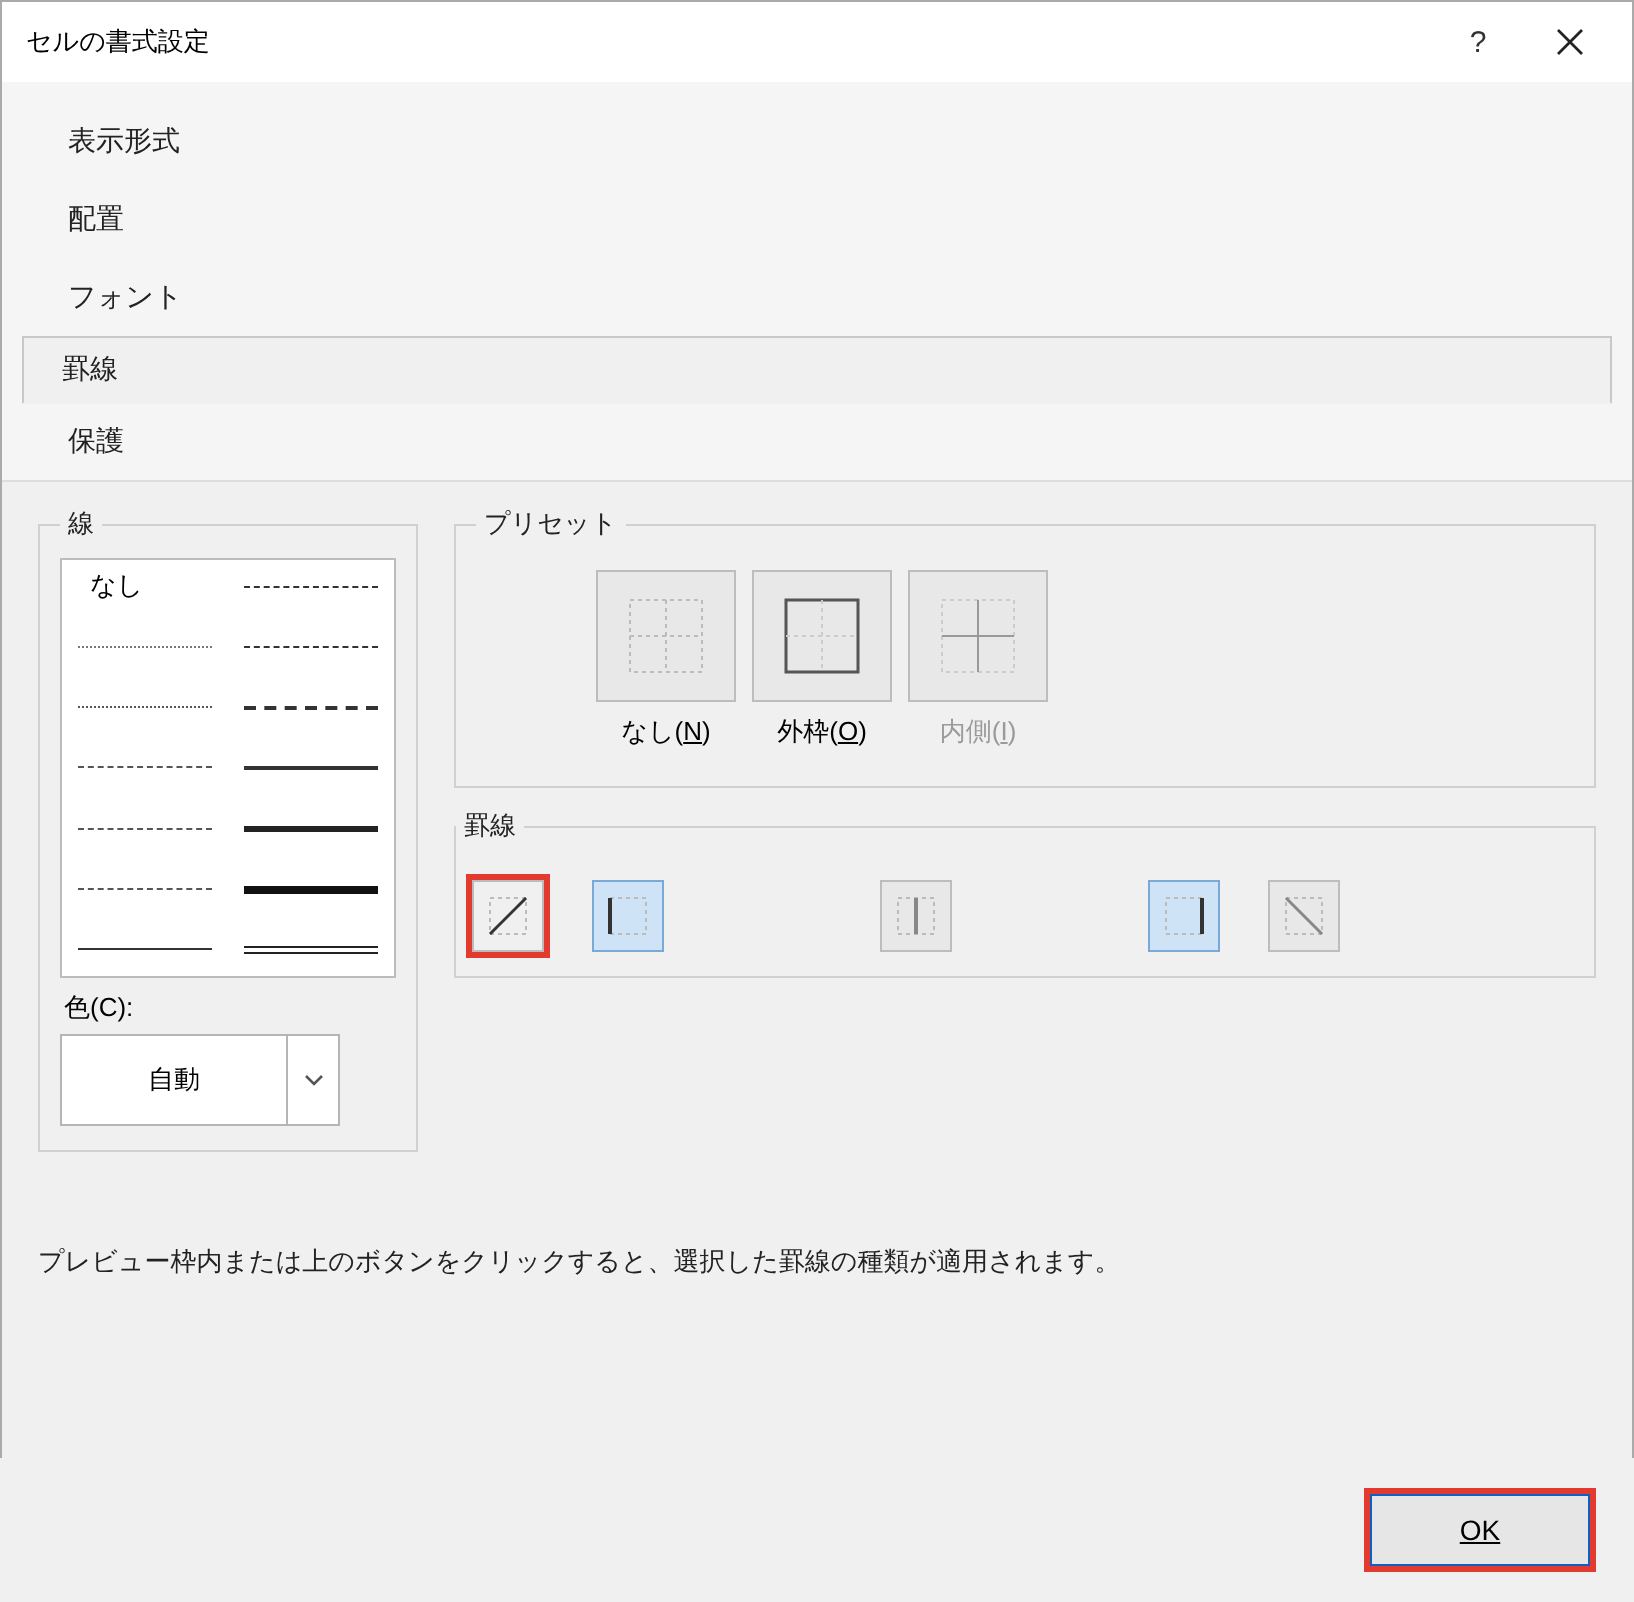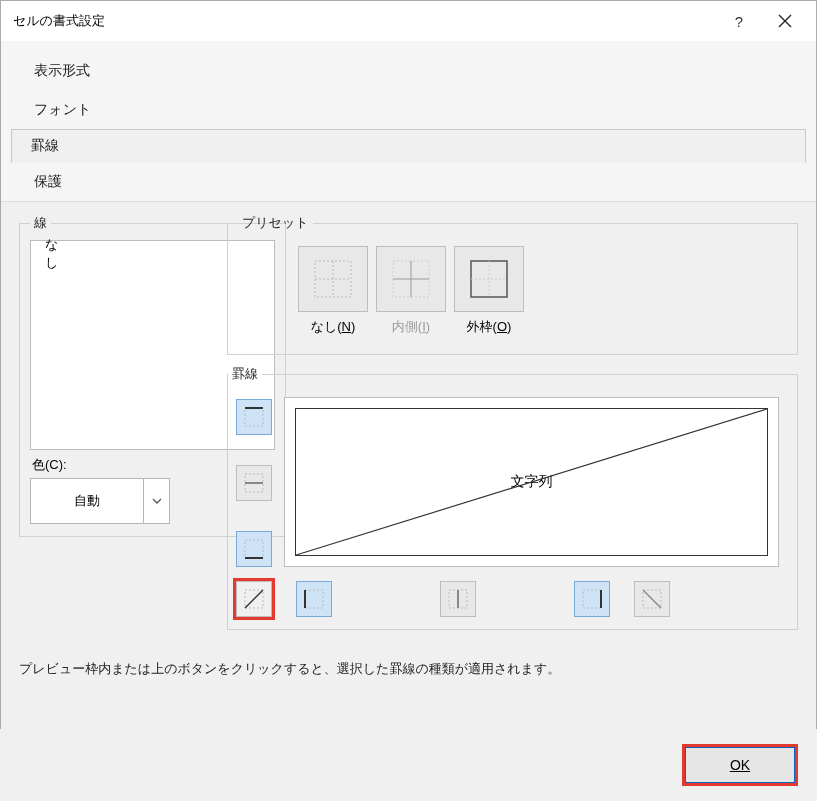--- a/index.html
+++ b/index.html
@@ -74,21 +74,21 @@
   .style-label, .color-label { margin: 6px 0 4px 2px; }
   .style-list {
     border: 1px solid #bcbcbc;
     background: #fff;
     height: 210px;
     display: flex;
     flex-direction: column;
     padding: 6px 0;
   }
   .style-list .cols { display: flex; height: 100%; }
-  .style-col { flex:1; display:flex; flex-direction:row; justify-content:space-around; padding:0 8px;gap:16px; }
+  .style-col { flex:1; display:flex; flex-direction:column; justify-content:space-around; padding:0 8px;gap:16px; }
   .line-sample { height: 14px; display:flex; align-items:center; }
   .line-sample span { display:block; width:100%; }
   .color-select {
     display: flex; align-items: center;
     width: 140px; height: 46px;
     border: 1px solid #b5b5b5;
     background: #fff;
     margin-top: 4px;
   }
   .color-select .lbl { flex:1; text-align:center; }
@@ -130,21 +130,21 @@
     position: relative;
   }
   .preview-inner {
     width: 100%; height: 100%;
     border: 1px solid #333;
     position: relative;
     display:flex; align-items:center; justify-content:center;
   }
   .preview-text { background: transparent; padding: 0 4px; font-size: 14px; }
   .bottom-buttons { display:flex; gap: 24px; padding: 10px 8px 0 8px; }
-  .helptext { margin-top: 20px; font-size: 13px; color: #222; }
+  .helptext { margin-top: 36px; font-size: 13px; color: #222; }
   .footer {
     position: absolute;
     bottom: 0; left: 0; right: 0;
     height: 72px;
     display:flex; justify-content:flex-end; align-items:center;
     gap: 18px;
     padding: 0 22px;
     background: #f0f0f0;
   }
   .btn {
@@ -169,20 +169,21 @@
   <div class="winbtn">?</div>
   <div class="winbtn">
     <svg width="14" height="14" viewBox="0 0 14 14">
         <path d="M1 1 L13 13 M13 1 L1 13" stroke="#222" stroke-width="1.4"></path>
       </svg>
   </div>
 </div>
 
 <div class="tabs">
   <div class="tab">表示形式</div>
+  <div class="tab">配置</div>
   <div class="tab">フォント</div>
   <div class="tab active tab-highlight">罫線</div>
   <div class="tab">保護</div>
 </div>
 
 <div class="panel">
   <div class="row">
 
     <div class="left-col">
       <fieldset>
@@ -257,72 +258,42 @@
                   <rect x="2" y="2" width="36" height="36" fill="none" stroke="#bbb" stroke-dasharray="2 2"></rect>
                   <line x1="20" y1="2" x2="20" y2="38" stroke="#bbb" stroke-dasharray="2 2"></line>
                   <line x1="2" y1="20" x2="38" y2="20" stroke="#bbb" stroke-dasharray="2 2"></line>
                 </svg>
             </div>
             <div class="preset-label">なし(<span class="u">N</span>)</div>
           </div>
           <div class="preset">
             <div class="preset-box">
               <svg width="40" height="40">
+                  <rect x="2" y="2" width="36" height="36" fill="none" stroke="#555" stroke-width="1.5"></rect>
+                  <line x1="20" y1="2" x2="20" y2="38" stroke="#ccc" stroke-dasharray="2 2"></line>
+                  <line x1="2" y1="20" x2="38" y2="20" stroke="#ccc" stroke-dasharray="2 2"></line>
+                </svg>
+            </div>
+            <div class="preset-label">外枠(<span class="u">O</span>)</div>
+          </div>
+          <div class="preset">
+            <div class="preset-box">
+              <svg width="40" height="40">
                   <rect x="2" y="2" width="36" height="36" fill="none" stroke="#ccc" stroke-dasharray="2 2"></rect>
                   <line x1="20" y1="2" x2="20" y2="38" stroke="#999"></line>
                   <line x1="2" y1="20" x2="38" y2="20" stroke="#999"></line>
                 </svg>
             </div>
             <div class="preset-label disabled-label">内側(<span class="u">I</span>)</div>
           </div>
-          <div class="preset">
-            <div class="preset-box">
-              <svg width="40" height="40">
-                  <rect x="2" y="2" width="36" height="36" fill="none" stroke="#555" stroke-width="1.5"></rect>
-                  <line x1="20" y1="2" x2="20" y2="38" stroke="#ccc" stroke-dasharray="2 2"></line>
-                  <line x1="2" y1="20" x2="38" y2="20" stroke="#ccc" stroke-dasharray="2 2"></line>
-                </svg>
-            </div>
-            <div class="preset-label">外枠(<span class="u">O</span>)</div>
-          </div>
         </div>
       </fieldset>
 
       <fieldset class="border-section">
         <legend>罫線</legend>
-        <div class="border-controls">
-          <div class="side-buttons">
-            <div class="sb">
-              <svg width="24" height="24">
-                  <rect x="3" y="3" width="18" height="18" fill="none" stroke="#bbb" stroke-dasharray="2 2"></rect>
-                  <line x1="3" y1="3" x2="21" y2="3" stroke="#333" stroke-width="2"></line>
-                </svg>
-            </div>
-            <div class="sb neutral">
-              <svg width="24" height="24">
-                  <rect x="3" y="3" width="18" height="18" fill="none" stroke="#bbb" stroke-dasharray="2 2"></rect>
-                  <line x1="3" y1="12" x2="21" y2="12" stroke="#888" stroke-width="2"></line>
-                </svg>
-            </div>
-            <div class="sb">
-              <svg width="24" height="24">
-                  <rect x="3" y="3" width="18" height="18" fill="none" stroke="#bbb" stroke-dasharray="2 2"></rect>
-                  <line x1="3" y1="21" x2="21" y2="21" stroke="#333" stroke-width="2"></line>
-                </svg>
-            </div>
-          </div>
-          <div class="preview-box">
-            <div class="preview-inner">
-              <svg style="position:absolute;inset:0" width="100%" height="100%" preserveAspectRatio="none" viewBox="0 0 100 100">
-                <line x1="0" y1="100" x2="100" y2="0" stroke="#333" stroke-width="0.6"></line>
-              </svg>
-              <div class="preview-text">文字列</div>
-            </div>
-          </div>
-        </div>
         <div class="bottom-buttons">
           <div class="sb highlight" style="background:#f0f0f0;border-color:#bbb">
             <svg width="24" height="24">
                 <rect x="3" y="3" width="18" height="18" fill="none" stroke="#bbb" stroke-dasharray="2 2"></rect>
                 <line x1="3" y1="21" x2="21" y2="3" stroke="#333" stroke-width="1.5"></line>
               </svg>
           </div>
           <div class="sb">
             <svg width="24" height="24">
                 <rect x="3" y="3" width="18" height="18" fill="none" stroke="#bbb" stroke-dasharray="2 2"></rect>

